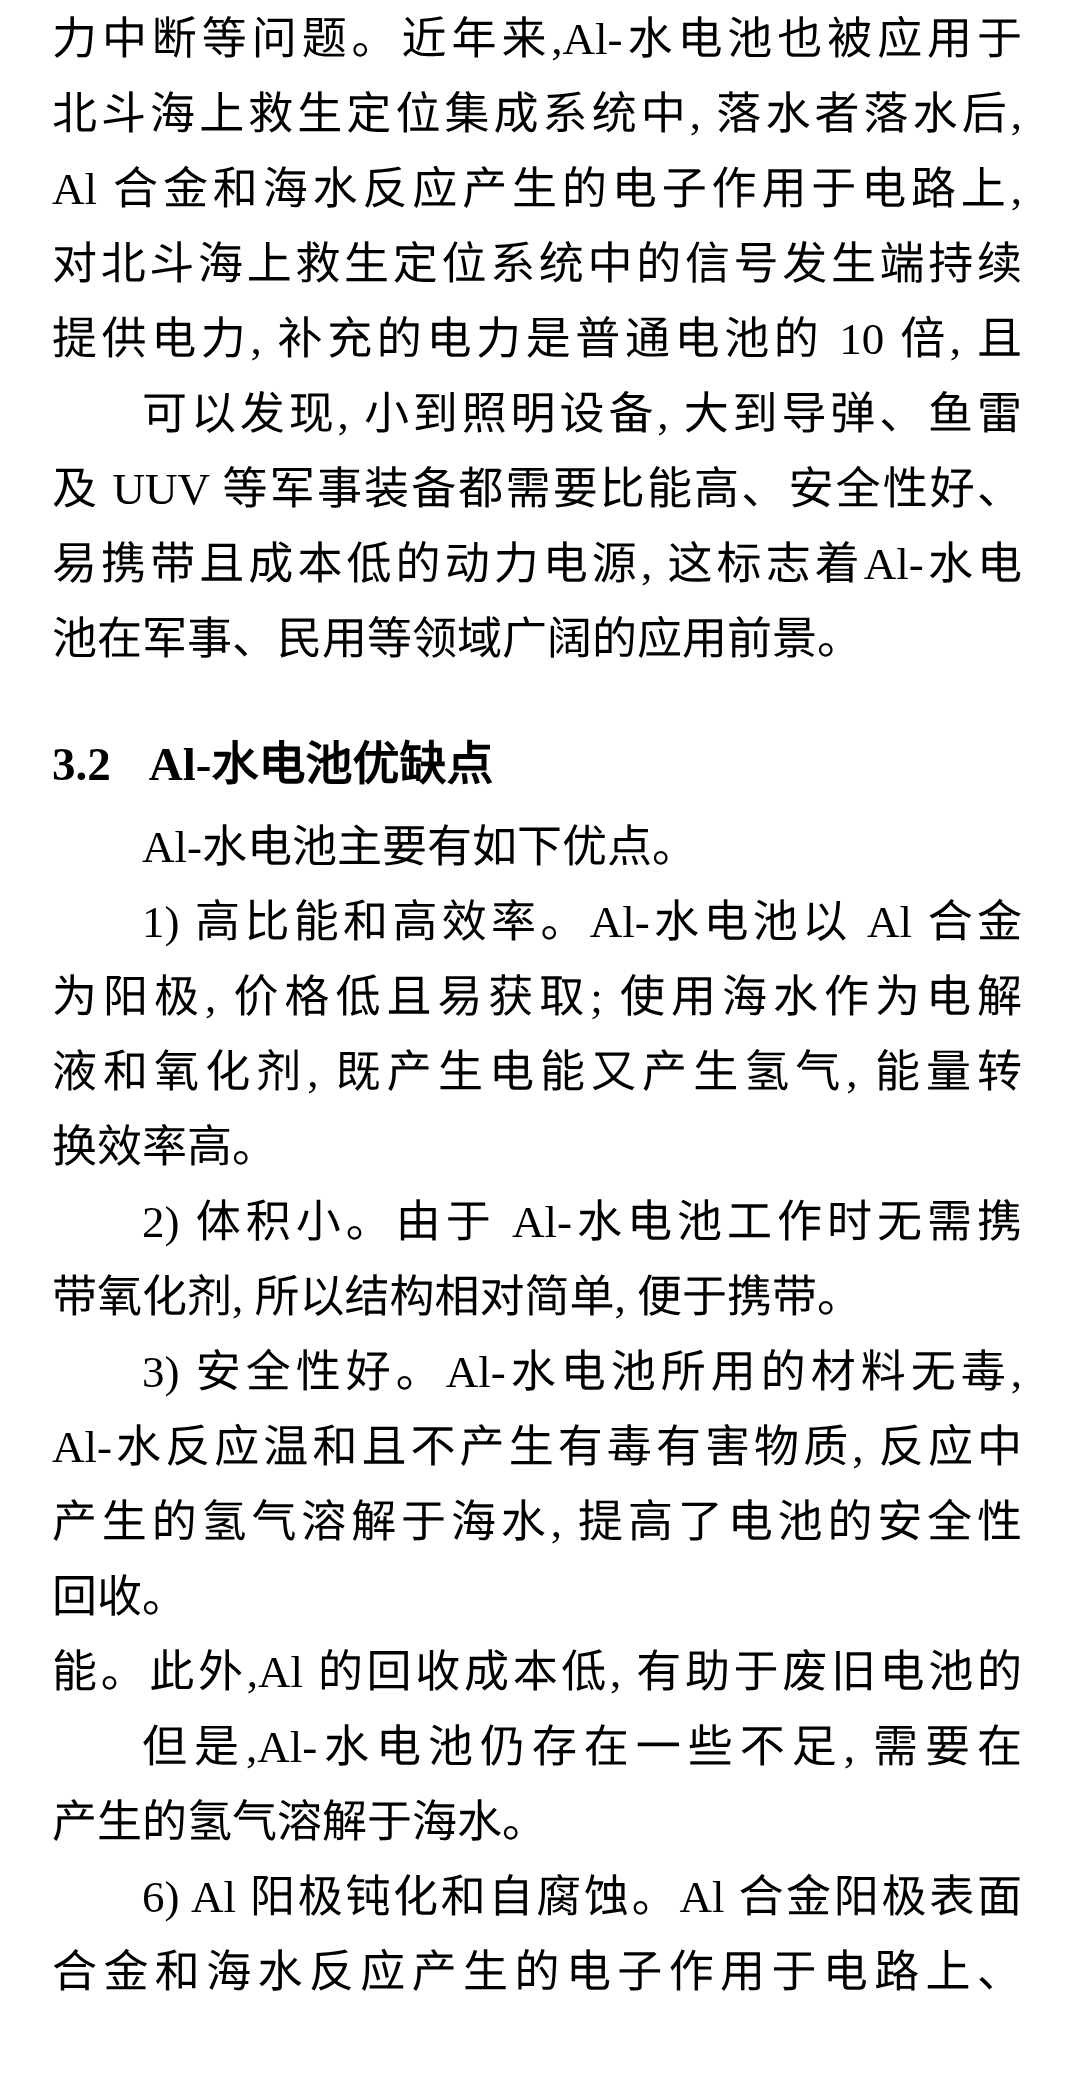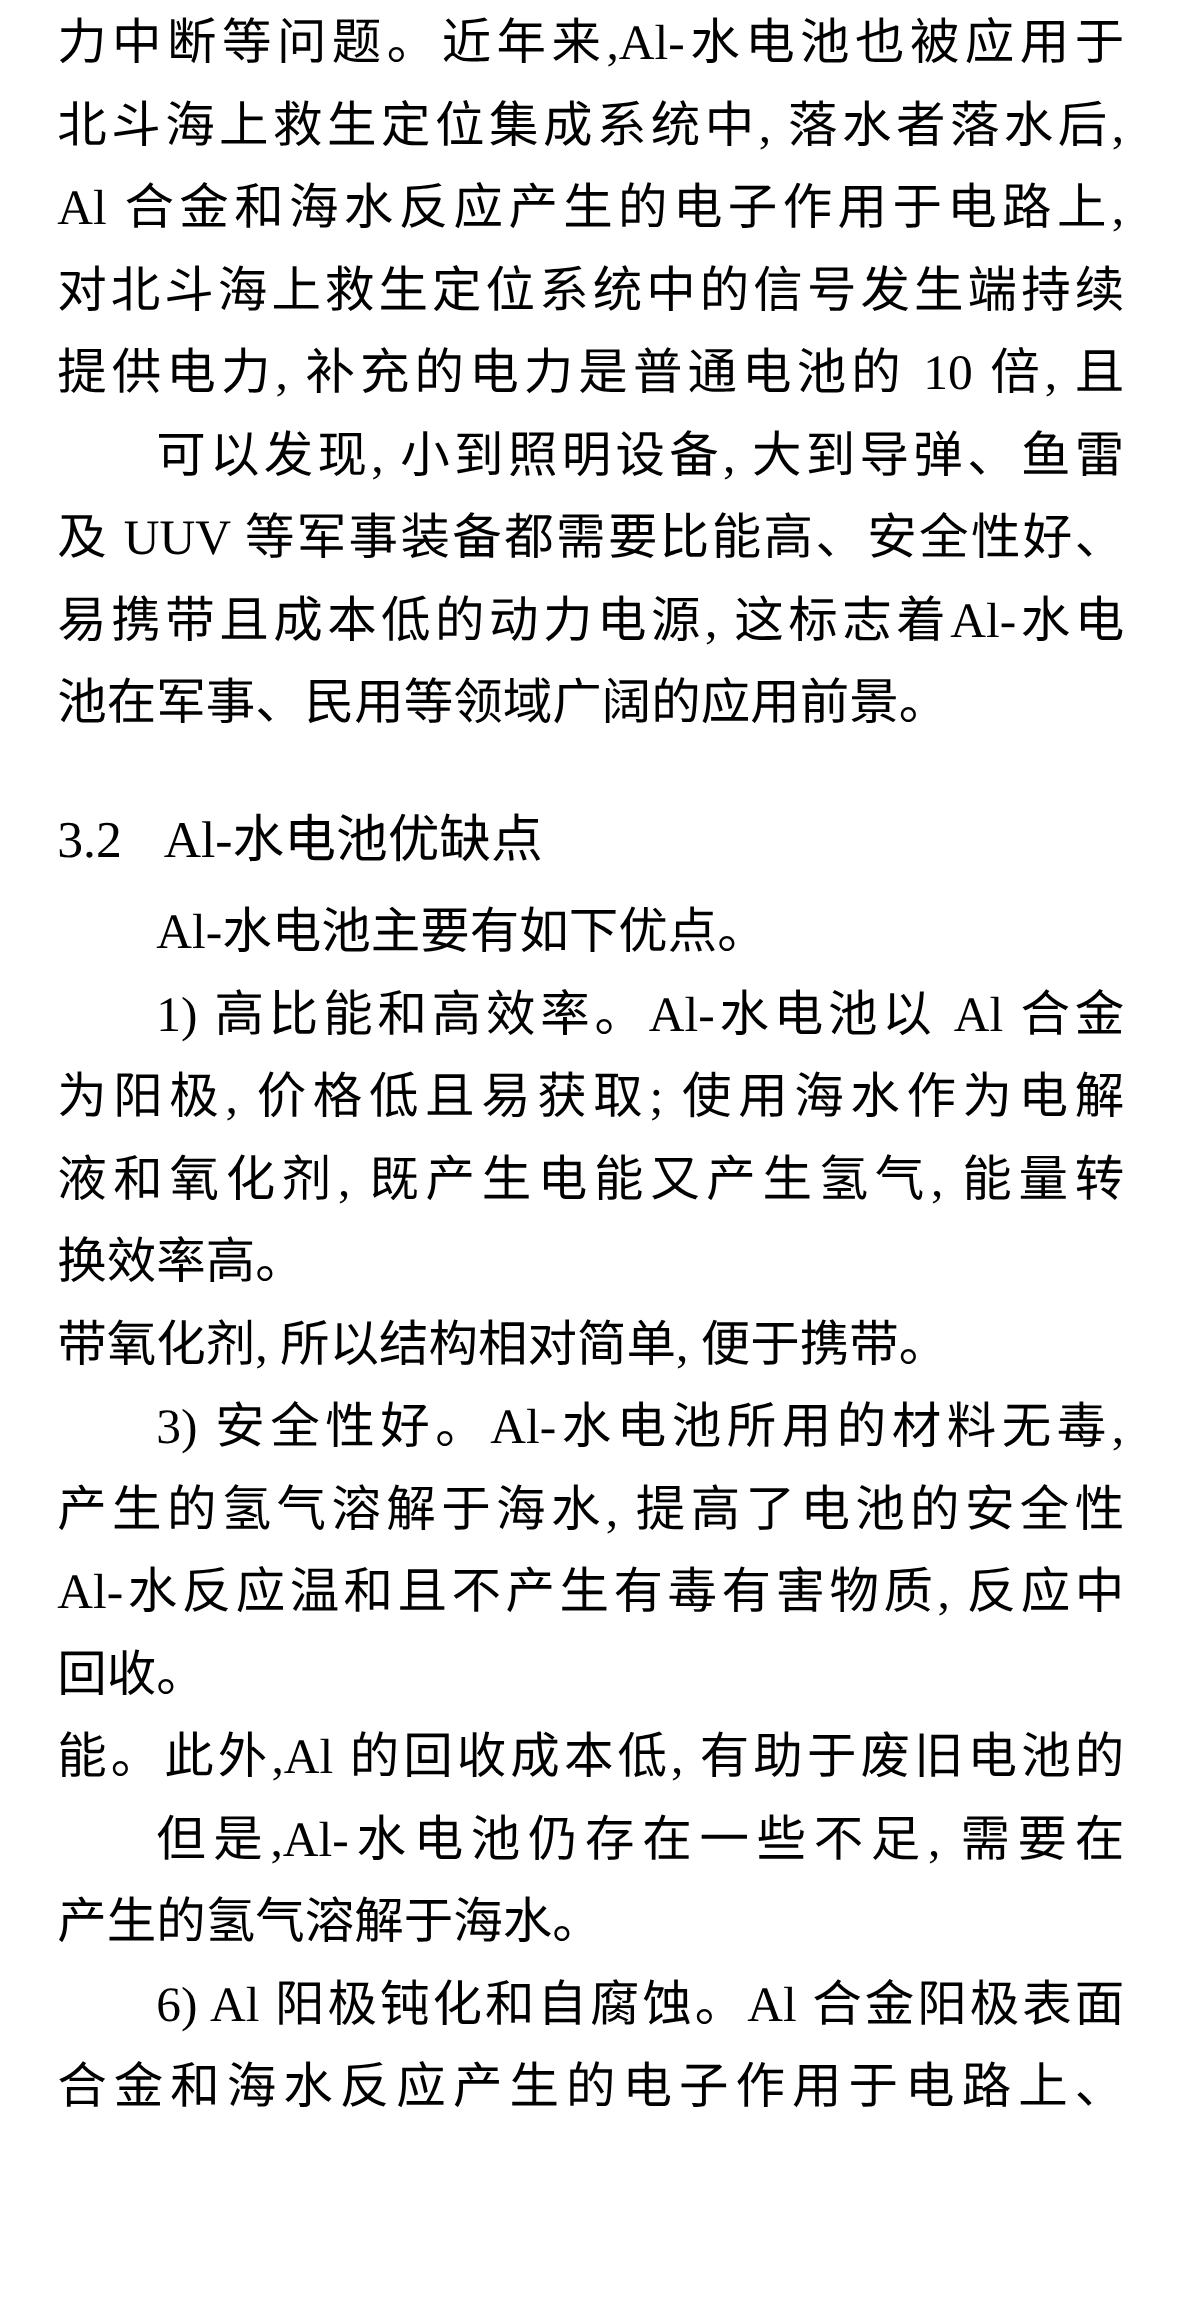--- a/index.html
+++ b/index.html
@@ -38,21 +38,21 @@
   }
   .text-line sup {
     font-size: 58%;
     line-height: 0;
     vertical-align: super;
   }
   .section-heading {
     font-size: 47px;
     line-height: 75px;
     height: 75px;
-    font-weight: normal;
+    font-weight: bold;
     margin-top: 50px;
     margin-bottom: 8px;
     text-align: left;
     text-align-last: left;
   }
   .section-heading .heading-number {
     display: inline-block;
     margin-right: 38px;
   }
 </style>
@@ -71,24 +71,25 @@
       <div class="text-line"><span>易携带且成本低的动力电源, 这标志着Al-水电</span></div>
       <div class="text-line para-end"><span>池在军事、民用等领域广阔的应用前景。</span></div>
       <div class="section-heading">
     <span class="heading-number">3.2</span><span class="heading-title">Al-水电池优缺点</span>
   </div>
       <div class="text-line indent para-end"><span>Al-水电池主要有如下优点。</span></div>
       <div class="text-line indent"><span>1) 高比能和高效率。Al-水电池以 Al 合金</span></div>
       <div class="text-line"><span>为阳极, 价格低且易获取; 使用海水作为电解</span></div>
       <div class="text-line"><span>液和氧化剂, 既产生电能又产生氢气, 能量转</span></div>
       <div class="text-line para-end"><span>换效率高。</span></div>
+      <div class="text-line indent"><span>2) 体积小。由于 Al-水电池工作时无需携</span></div>
       <div class="text-line para-end"><span>带氧化剂, 所以结构相对简单, 便于携带。</span></div>
       <div class="text-line indent"><span>3) 安全性好。Al-水电池所用的材料无毒,</span></div>
+      <div class="text-line"><span>Al-水反应温和且不产生有毒有害物质, 反应中</span></div>
       <div class="text-line"><span>产生的氢气溶解于海水, 提高了电池的安全性</span></div>
-      <div class="text-line"><span>Al-水反应温和且不产生有毒有害物质, 反应中</span></div>
       <div class="text-line para-end"><span>回收。</span></div>
       <div class="text-line"><span>能。此外,Al 的回收成本低, 有助于废旧电池的</span></div>
       <div class="text-line indent"><span>但是,Al-水电池仍存在一些不足, 需要在</span></div>
       <div class="text-line para-end"><span>产生的氢气溶解于海水。</span></div>
       <div class="text-line indent"><span>6) Al 阳极钝化和自腐蚀。Al 合金阳极表面</span></div>
       <div class="text-line"><span>合金和海水反应产生的电子作用于电路上、</span></div>
     </div>
 </div>
 
 </body></html>

